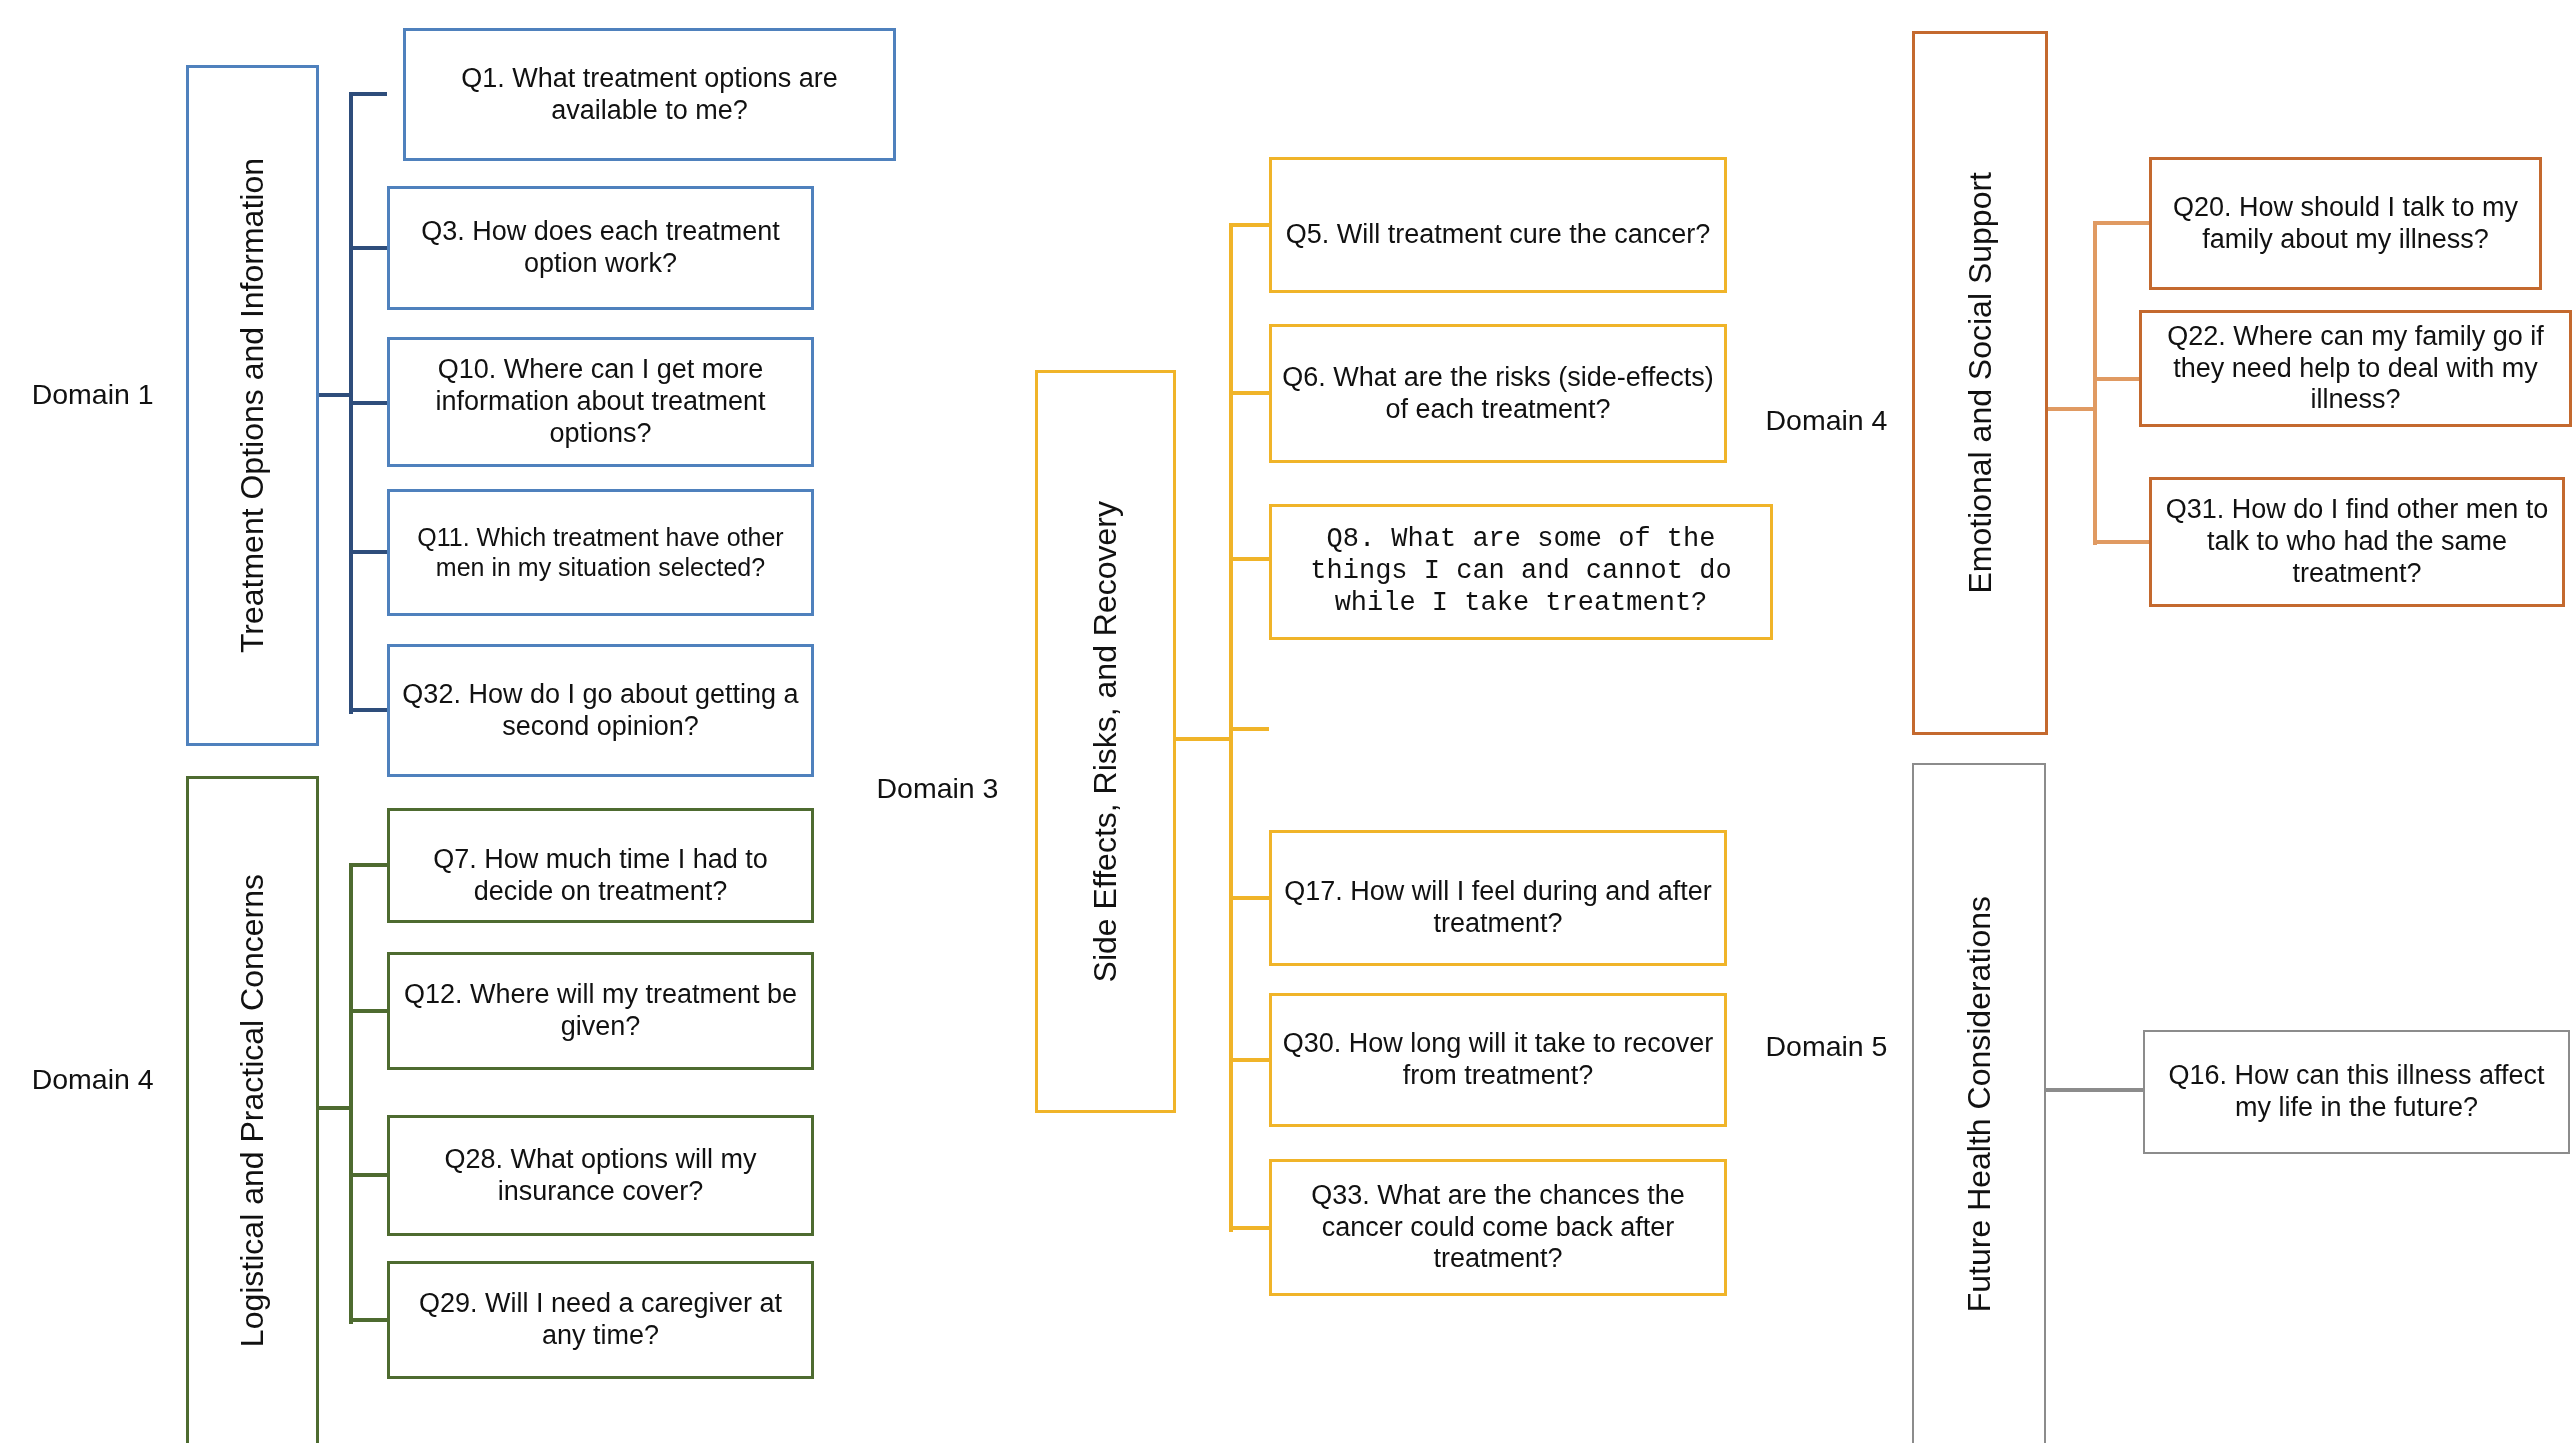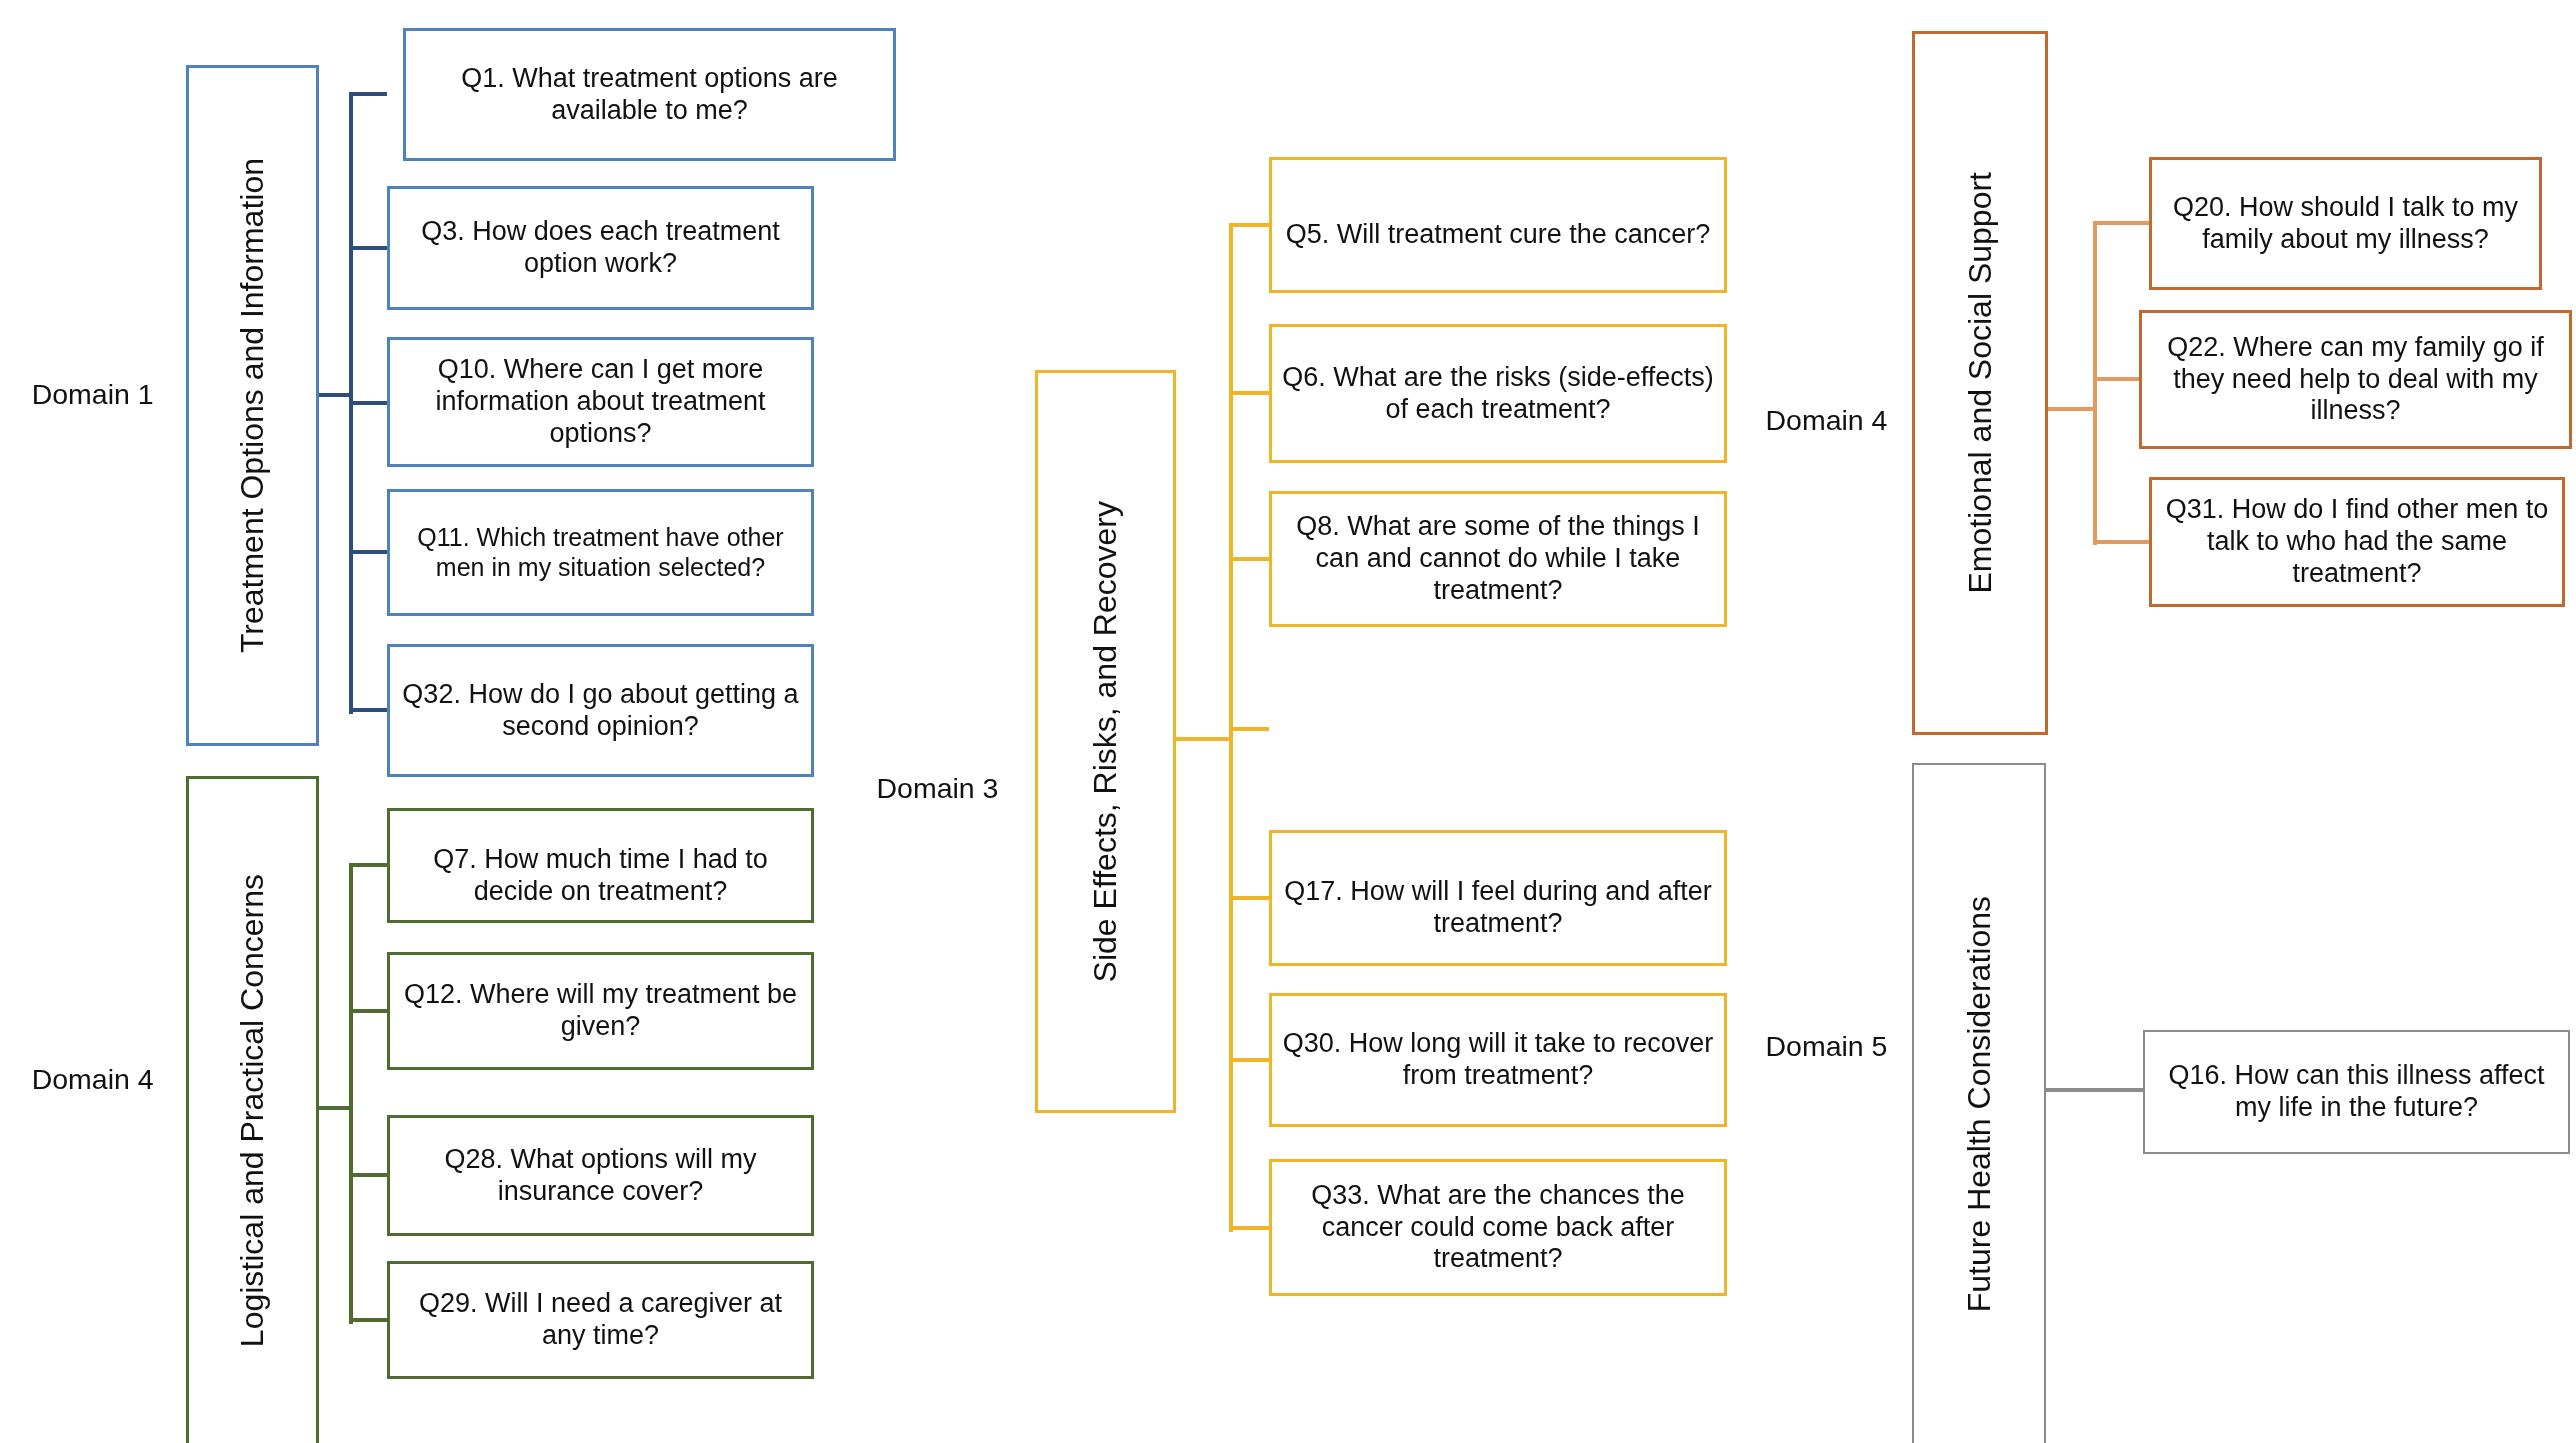--- a/index.html
+++ b/index.html
@@ -112,37 +112,37 @@
   <div class="q bd2" style="left:387px;top:1261px;width:427px;height:118px;">
       <span>Q29. Will I need a caregiver at any time?</span>
     </div>
 
   <div class="q bd3 top" style="left:1269px;top:157px;width:458px;height:136px;">
       <span>Q5. Will treatment cure the cancer?</span>
     </div>
   <div class="q bd3" style="left:1269px;top:324px;width:458px;height:139px;">
       <span>Q6. What are the risks (side-effects) of each treatment?</span>
     </div>
-  <div class="q bd3" style="left:1269px;top:491px;width:458px;height:136px;">
+  <div class="q bd3" style="left:1269px;top:504px;width:504px;height:136px;font-family:Liberation Mono, monospace;">
       <span>Q8. What are some of the things I can and cannot do while I take treatment?</span>
     </div>
   <div class="q bd3 top" style="left:1269px;top:830px;width:458px;height:136px;">
       <span>Q17. How will I feel during and after treatment?</span>
     </div>
   <div class="q bd3" style="left:1269px;top:993px;width:458px;height:134px;">
       <span>Q30. How long will it take to recover from treatment?</span>
     </div>
   <div class="q bd3" style="left:1269px;top:1159px;width:458px;height:137px;">
       <span>Q33. What are the chances the cancer could come back after treatment?</span>
     </div>
 
   <div class="q bd4" style="left:2149px;top:157px;width:393px;height:133px;">
       <span>Q20. How should I talk to my family about my illness?</span>
     </div>
-  <div class="q bd4" style="left:2139px;top:310px;width:433px;height:139px;">
+  <div class="q bd4" style="left:2139px;top:310px;width:433px;height:117px;">
       <span>Q22. Where can my family go if they need help to deal with my illness?</span>
     </div>
   <div class="q bd4" style="left:2149px;top:477px;width:416px;height:130px;">
       <span>Q31. How do I find other men to talk to who had the same treatment?</span>
     </div>
 
   <div class="q bd5" style="left:2143px;top:1030px;width:427px;height:124px;">
       <span>Q16. How can this illness affect my life in the future?</span>
     </div>
 

